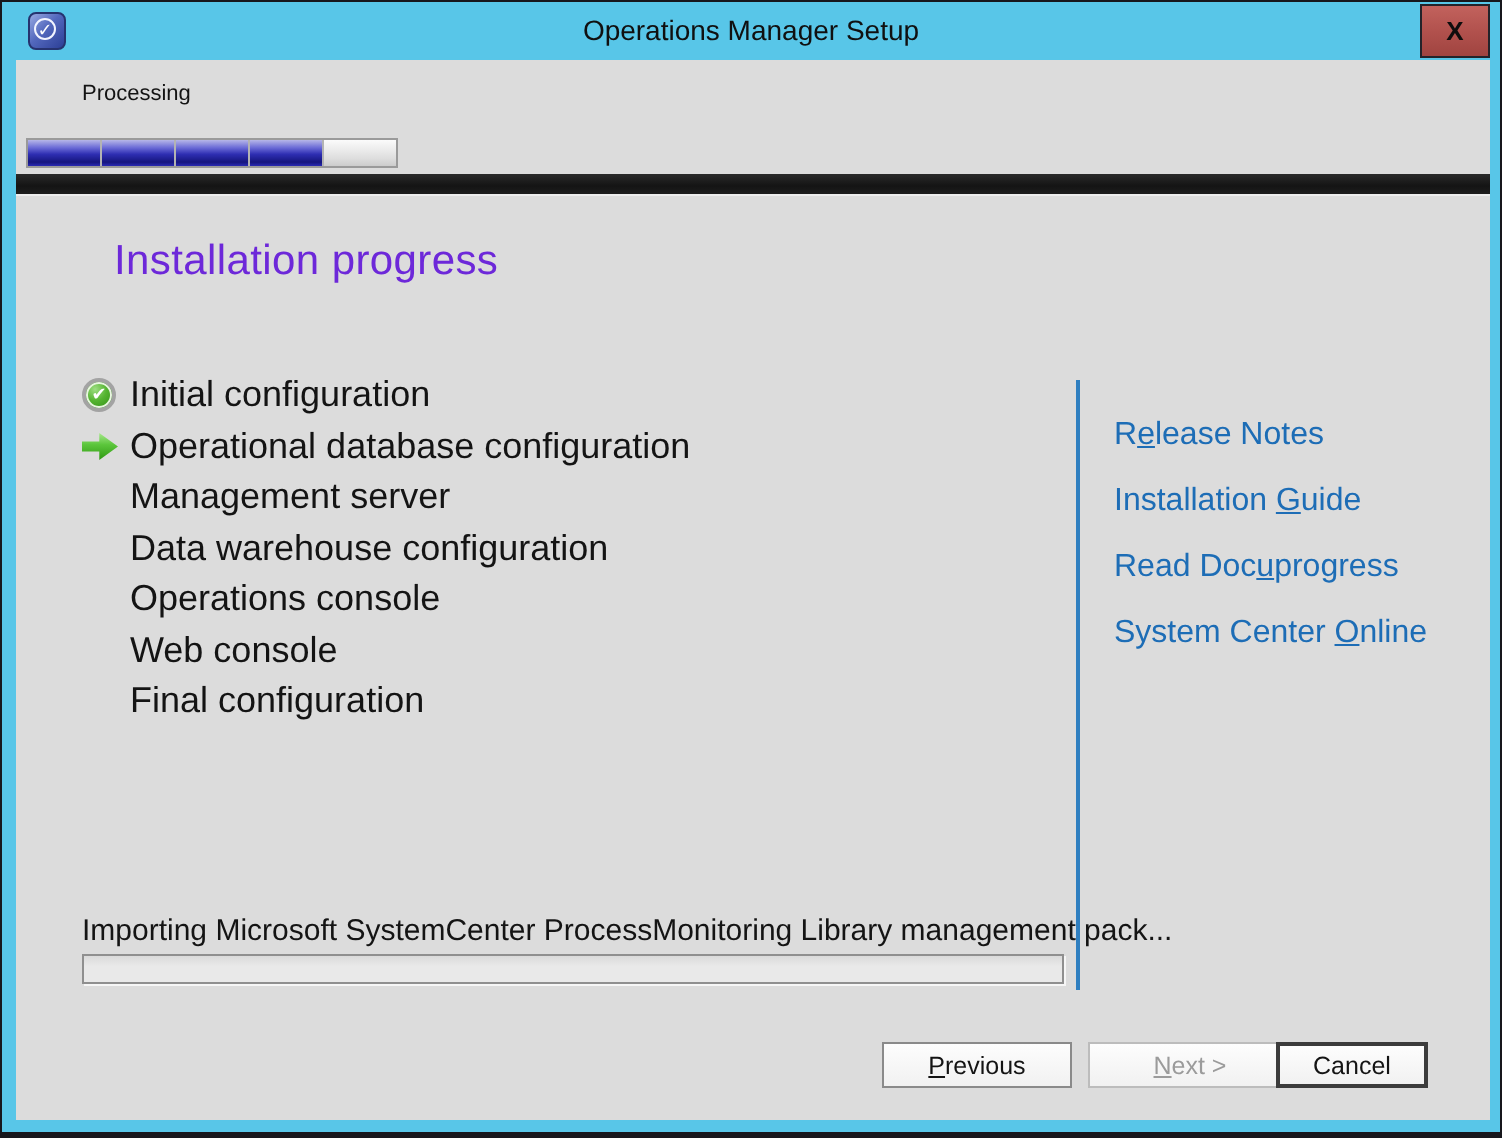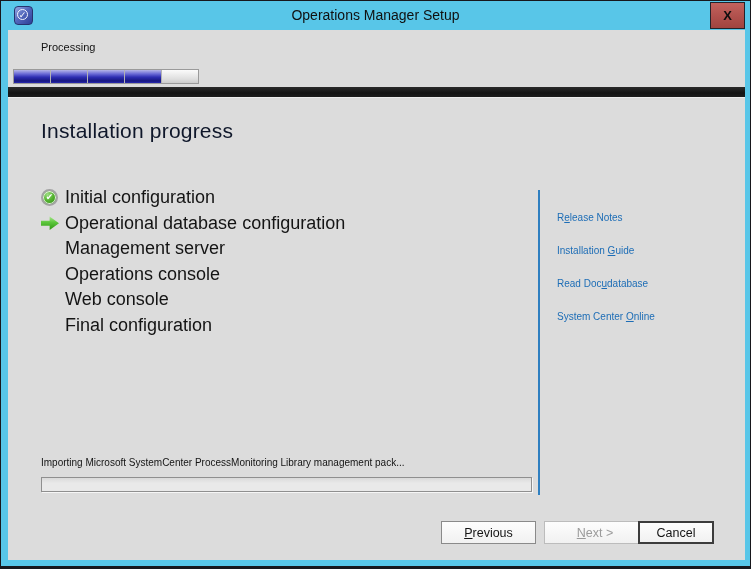--- a/index.html
+++ b/index.html
@@ -57,22 +57,22 @@
   }
   .seg.empty { background:linear-gradient(180deg,#fbfbfb 0%,#dedede 70%,#cccccc 100%); }
 
   .dark-band {
     position:absolute; left:0; top:57px; width:737px; height:11px;
     background:linear-gradient(180deg,#2a2a2a 0%,#141414 60%,#1d1d1d 100%);
     border-bottom:1px solid #ededed;
   }
 
   .page-heading {
-    position:absolute; left:33px; top:89px;
-    font-size:21px; font-weight:300; letter-spacing:0.2px; color:#0f172a;
+    position:absolute; left:49px; top:89px;
+    font-size:21px; font-weight:300; letter-spacing:0.2px; color:#6d28d9;
   }
 
   
   .steps { position:absolute; left:33px; top:155px; list-style:none; }
   .steps li { height:25.5px; display:flex; align-items:center; }
   .step-icon-slot { width:24px; display:flex; align-items:center; }
   .steps .label { font-size:18px; color:#141414; }
 
   .check-icon {
     position:relative; width:17px; height:17px; border-radius:50%;
@@ -87,27 +87,27 @@
   .arrow-icon {
     width:18px; height:14px;
     background:linear-gradient(180deg,#aeeb93 0%,#5cc63c 45%,#2f9812 100%);
     clip-path:polygon(0 32%, 48% 32%, 48% 2%, 100% 50%, 48% 98%, 48% 68%, 0 68%);
   }
 
   
   .vdivider { position:absolute; left:530px; top:160px; width:2px; height:305px; background:#2f7fc0; }
   .side-links { position:absolute; left:549px; top:180px; }
   .side-link {
-    display:block; margin-bottom:18px; font-size:10px; color:#1d6db6;
+    display:block; margin-bottom:18px; font-size:16px; color:#1d6db6;
     text-decoration:none; line-height:15px;
   }
   .side-link .ak { text-decoration:underline; }
 
   
-  .status-text { position:absolute; left:33px; top:427px; font-size:10px; color:#141414; }
+  .status-text { position:absolute; left:33px; top:427px; font-size:15px; color:#141414; }
   .task-progress {
     position:absolute; left:33px; top:447px; width:491px; height:15px;
     border:1px solid #8f8f8f; background:linear-gradient(180deg,#dadada 0%,#e9e9e9 40%,#e9e9e9 100%);
     box-shadow:1px 1px 0 #f6f6f6;
   }
   .task-progress .fill { height:100%; width:0%; background:#2e2eb2; }
 
   
   .btn {
     position:absolute; top:491px; height:23px;
@@ -162,38 +162,42 @@
             <span class="arrow-icon"></span>
           </span>
         <span class="label">Operational database configuration</span>
       </li>
       <li>
         <span class="step-icon-slot"></span>
         <span class="label">Management server</span>
       </li>
       <li>
         <span class="step-icon-slot"></span>
+        <span class="label">Data warehouse configuration</span>
+      </li>
+      <li>
+        <span class="step-icon-slot"></span>
         <span class="label">Operations console</span>
       </li>
       <li>
         <span class="step-icon-slot"></span>
         <span class="label">Web console</span>
       </li>
       <li>
         <span class="step-icon-slot"></span>
         <span class="label">Final configuration</span>
       </li>
     </ul>
 
     <div class="vdivider"></div>
 
     <div class="side-links">
       <a href="#" class="side-link"><span>R</span><span class="ak">e</span><span>lease Notes</span></a>
       <a href="#" class="side-link"><span>Installation </span><span class="ak">G</span><span>uide</span></a>
-      <a href="#" class="side-link"><span>Read Doc</span><span class="ak">u</span><span>database</span></a>
+      <a href="#" class="side-link"><span>Read Doc</span><span class="ak">u</span><span>progress</span></a>
       <a href="#" class="side-link"><span>System Center </span><span class="ak">O</span><span>nline</span></a>
     </div>
 
     <div class="status-text">Importing Microsoft SystemCenter ProcessMonitoring Library management pack...</div>
 
     <div class="task-progress">
       <div class="fill" style="width: 0%;"></div>
     </div>
 
     <button class="btn btn-previous"><span></span><span class="ak">P</span><span>revious</span></button>

